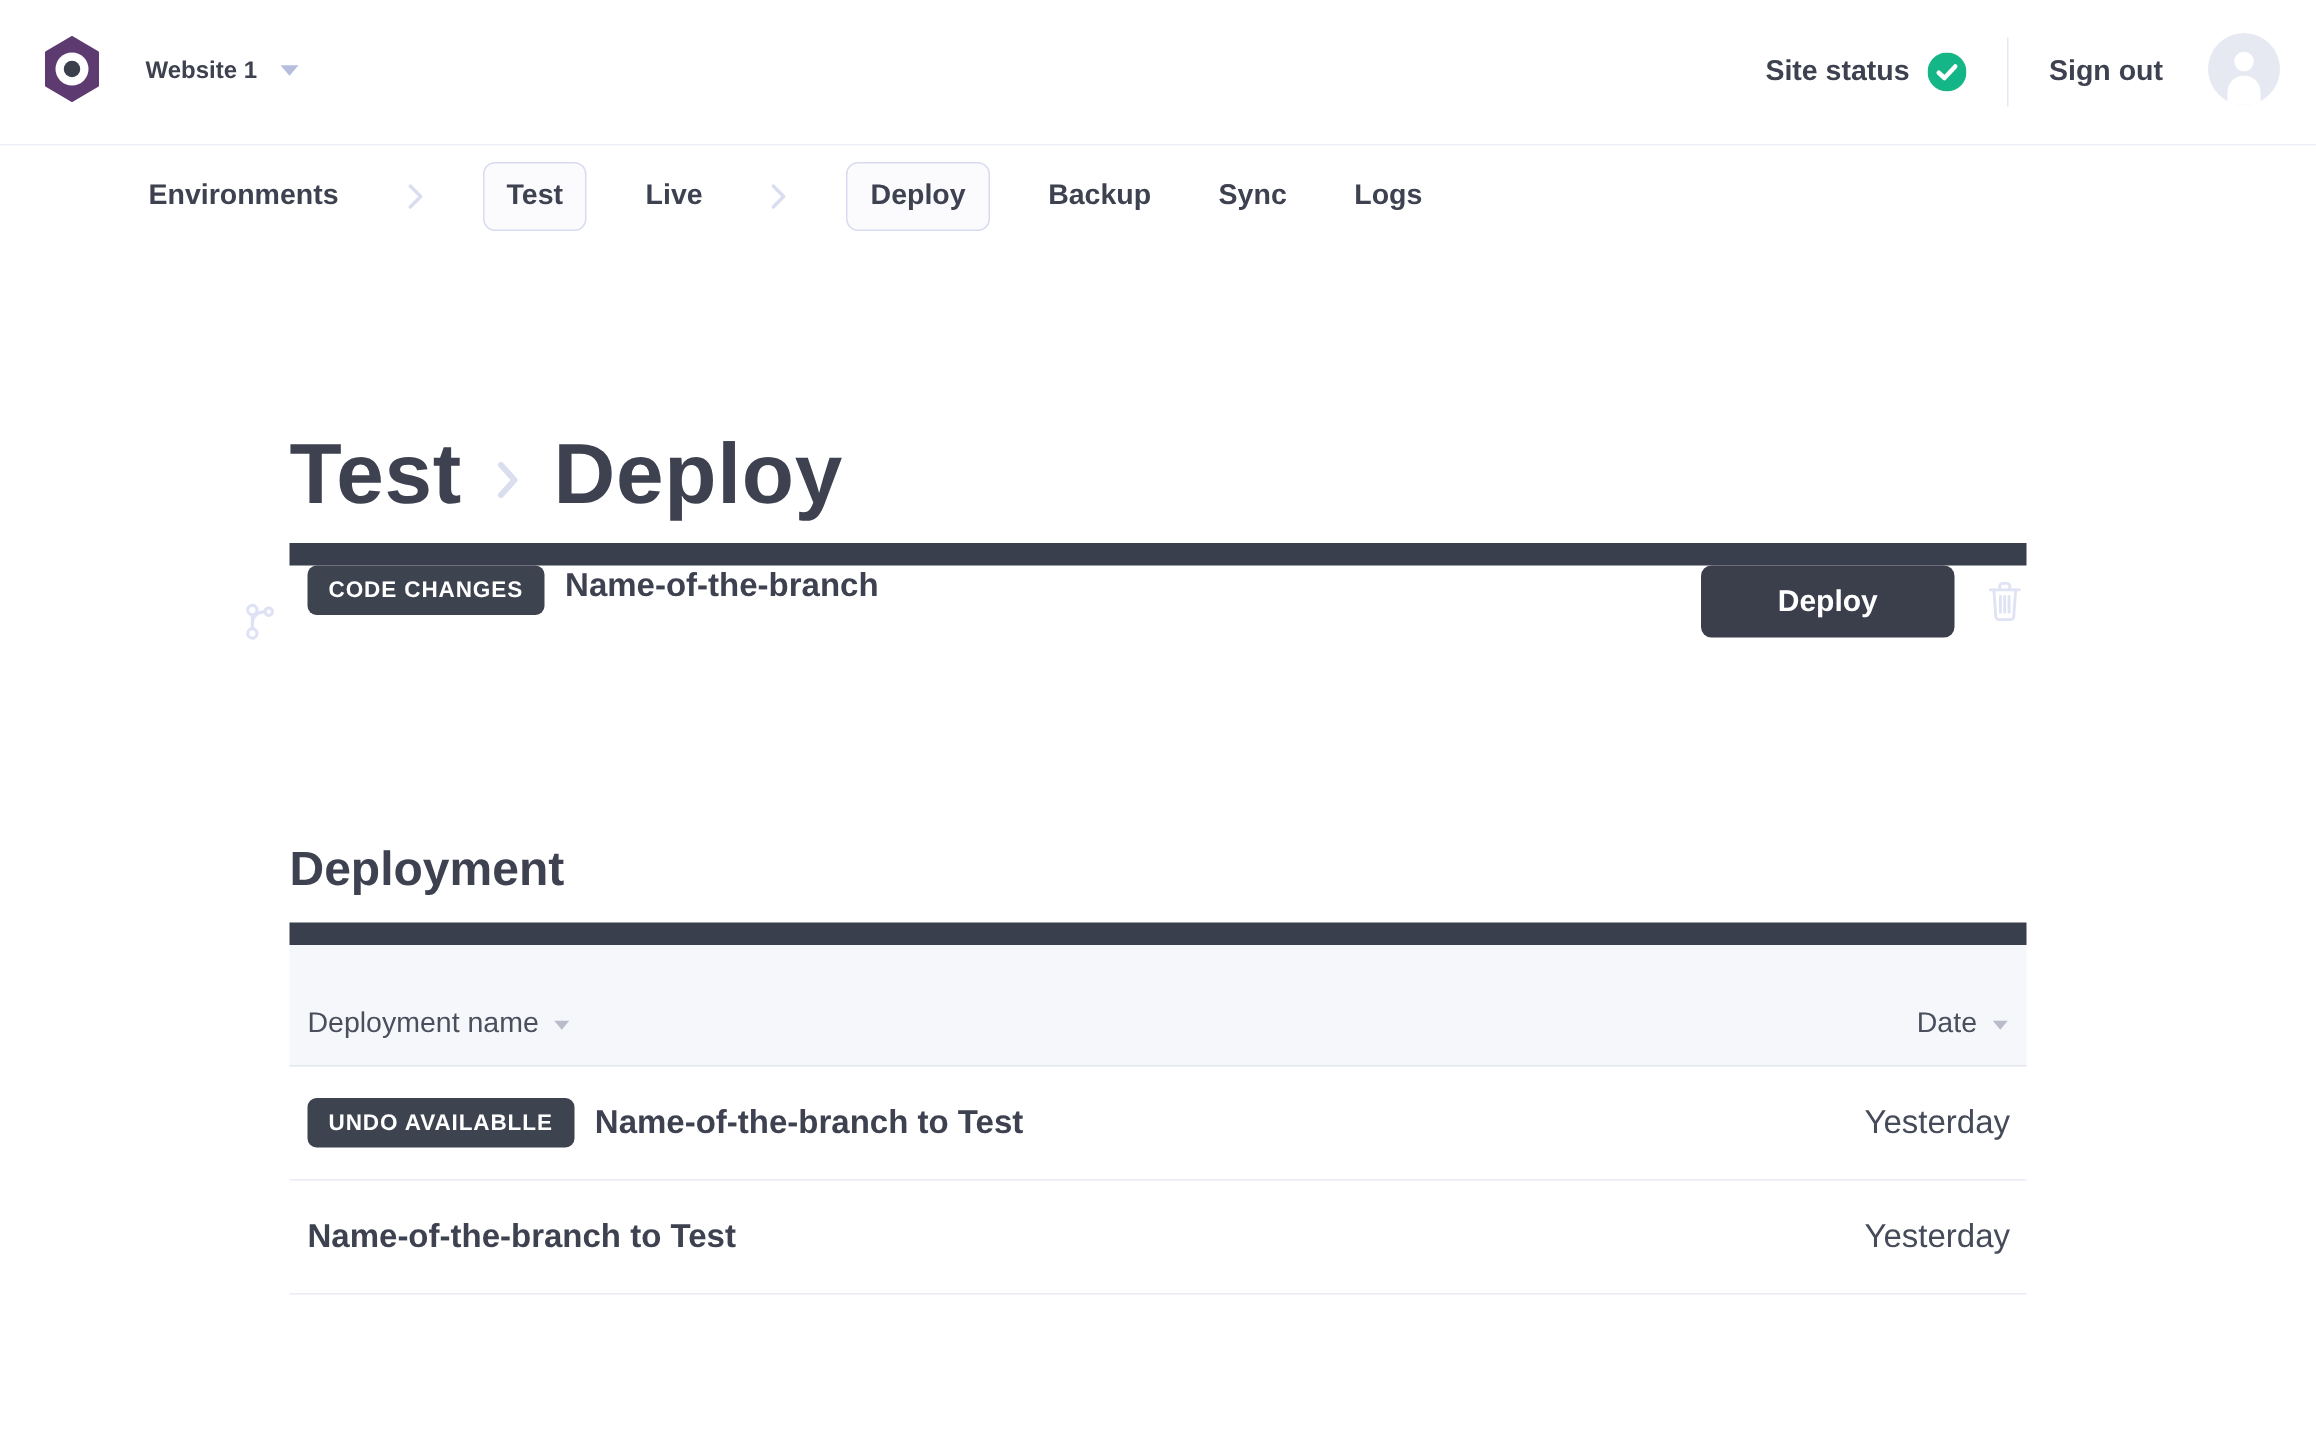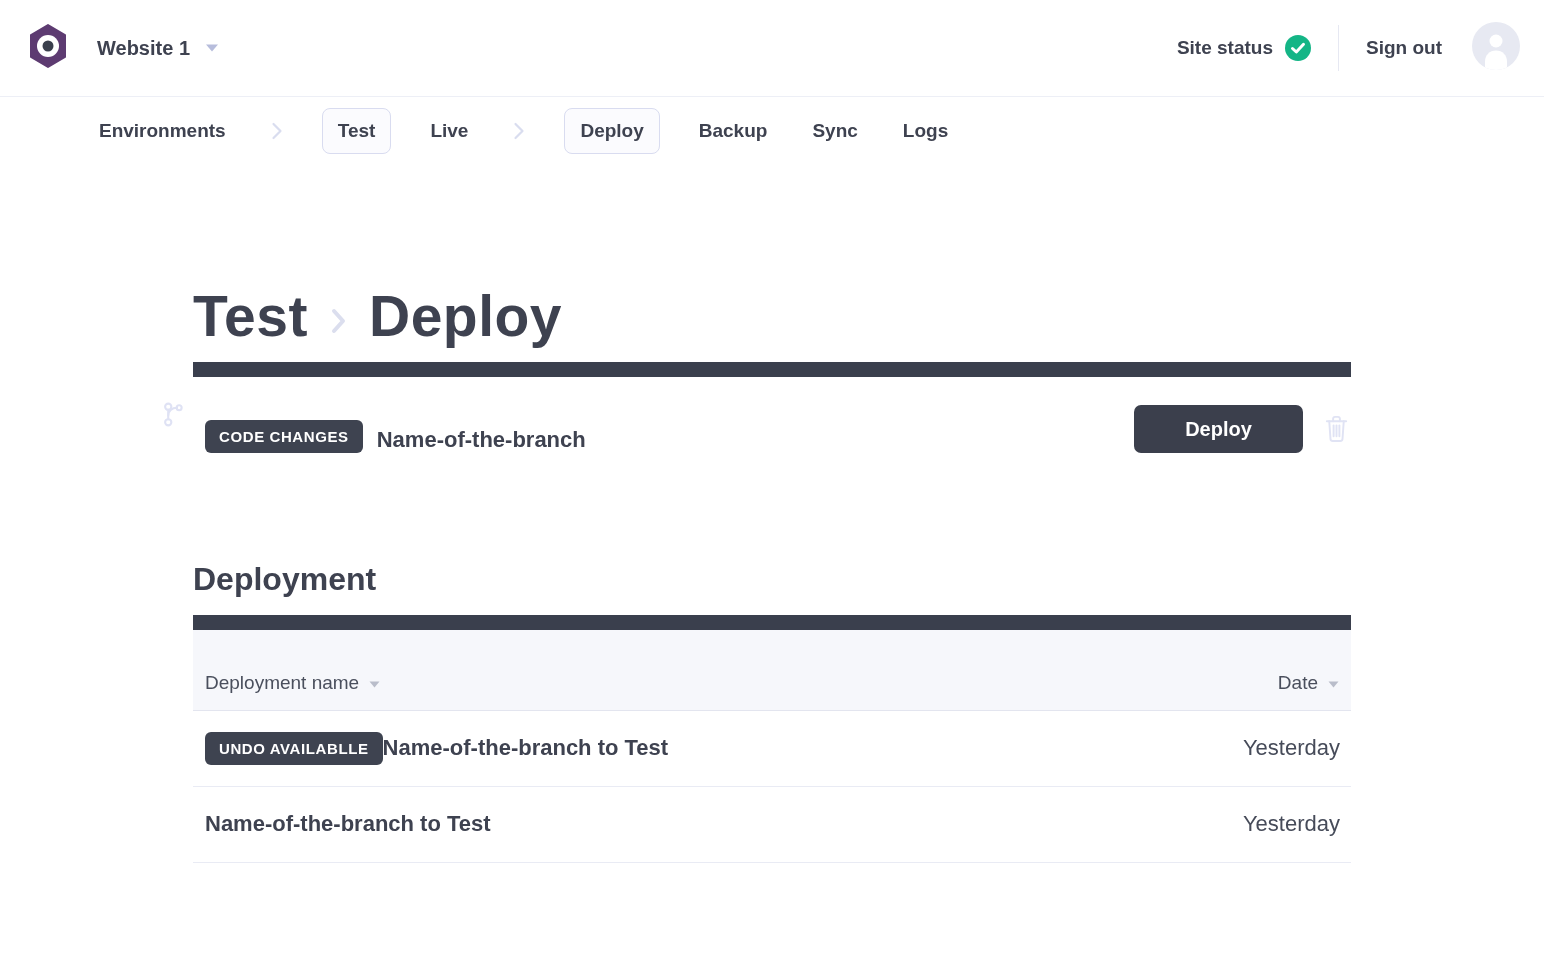--- a/index.html
+++ b/index.html
@@ -12,21 +12,21 @@
   }
 
   
   .header {
     height: 97px; display: flex; align-items: center;
     padding: 0 24px 0 28px;
     border-bottom: 1px solid #edeff6;
   }
   .logo { display: flex; align-items: center; cursor: pointer; }
   .site-switcher { display: flex; align-items: center; margin-left: 29px; cursor: pointer; }
-  .site-name { font-size: 20px; font-weight: 700; }
+  .site-name { font-size: 16px; font-weight: 700; }
   .site-switcher svg { margin-left: 14px; }
   .header-right { margin-left: auto; display: flex; align-items: center; }
   .site-status { display: flex; align-items: center; cursor: pointer; }
   .site-status-label { font-size: 19px; font-weight: 600; }
   .site-status svg { margin-left: 12px; display: block; }
   .header-divider { width: 1px; height: 46px; background: #e6e8f2; margin: 0 27px; }
   .sign-out { font-size: 19px; font-weight: 600; cursor: pointer; text-decoration: none; color: #3e4250; }
   .avatar { margin-left: 30px; cursor: pointer; display: flex; }
 
   
@@ -54,21 +54,21 @@
   .section-head {
     display: flex; justify-content: space-between; align-items: baseline;
     margin-top: 84px;
   }
   .section-title { margin: 0; font-size: 32px; font-weight: 600; line-height: 1.15; }
   .stale-link { font-size: 19px; font-weight: 600; color: #3e4250; text-decoration: none; cursor: pointer; }
 
   .bar { height: 15px; background: #3a3f4d; margin-top: 17px; }
 
   
-  .branch-row { height: 76px; display: flex; align-items: flex-end; position: relative; padding-left: 12px; }
+  .branch-row { height: 76px; display: flex; align-items: flex-start; position: relative; padding-left: 12px; }
   .branch-icon { position: absolute; left: -31px; top: 24px; display: flex; }
   .badge {
     background: #3e4350; color: #ffffff;
     font-size: 15px; font-weight: 700; letter-spacing: 0.6px;
     padding: 8px 14px; border-radius: 6px; white-space: nowrap;
   }
   .branch-name { font-size: 22px; font-weight: 600; margin-left: 14px; }
   .branch-actions { margin-left: auto; display: flex; align-items: center; }
   .btn {
     height: 48px; border-radius: 7px;
@@ -89,21 +89,21 @@
   }
   .col-sort { display: flex; align-items: center; cursor: pointer; }
   .col-sort svg { margin-left: 9px; }
   .dep-row {
     height: 76px; display: flex; align-items: center;
     padding: 0 11px 0 12px;
     border-bottom: 1px solid #e9ebf4;
     font-size: 22px;
   }
   .dep-name { display: flex; align-items: center; font-weight: 700; }
-  .dep-name .badge { }
+  .dep-name .badge { margin-right: 14px; }
   .dep-date { margin-left: auto; font-weight: 400; color: #464b59; }
 </style>
 </head>
 <body>
 
 <header class="header">
   <div class="logo">
     <span>
       <svg width="40" height="44" viewBox="0 0 40 44">
         <path d="M20 1 L37 11 V33 L20 43 L3 33 V11 Z" fill="#5d3b71" stroke="#5d3b71" stroke-width="2" stroke-linejoin="round"></path>

